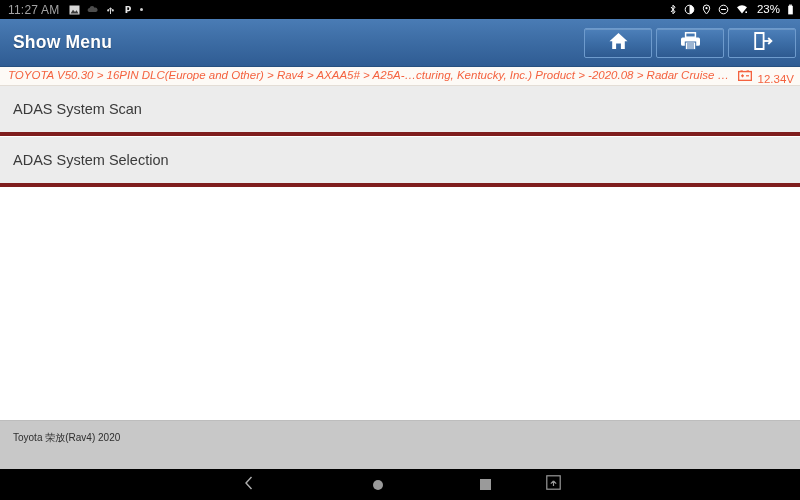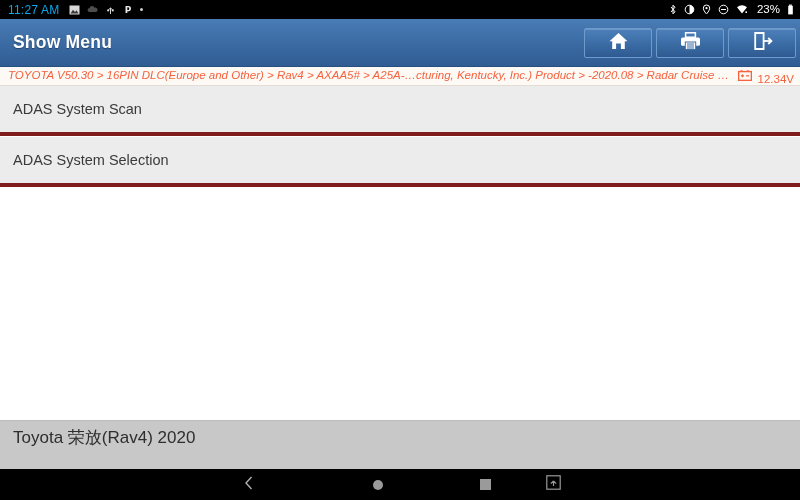--- a/index.html
+++ b/index.html
@@ -21,21 +21,21 @@
   .statusbar {
     height: 19px;
     background: #000000;
     display: flex;
     align-items: center;
     padding: 0 6px 0 8px;
     flex: 0 0 auto;
     position: relative;
   }
   .sb-clock {
-    color: #0ea5e9;
+    color: #a3a3a3;
     font-size: 12px;
     letter-spacing: 0.2px;
     line-height: 1;
     padding-right: 10px;
   }
   .sb-left-icons { display: flex; align-items: center; gap: 7px; }
   .sb-right { margin-left: auto; display: flex; align-items: flex-start; gap: 7px; }
   .sb-batt-pct {
     color: #ffffff; font-size: 11.5px; line-height: 1; padding-left: 2px;
   }
@@ -142,21 +142,21 @@
   
   .footer {
     flex: 0 0 auto;
     height: 49px;
     background: #c8c8c8;
     border-top: 1px solid #bdbdbd;
     padding: 9px 0 0 13px;
   }
   .footer-line {
     color: #2e2e2e;
-    font-size: 17px;
+    font-size: 10px;
     line-height: 16px;
   }
 
   
   .navbar {
     flex: 0 0 auto;
     height: 31px;
     background: #000000;
     display: flex;
     align-items: center;

